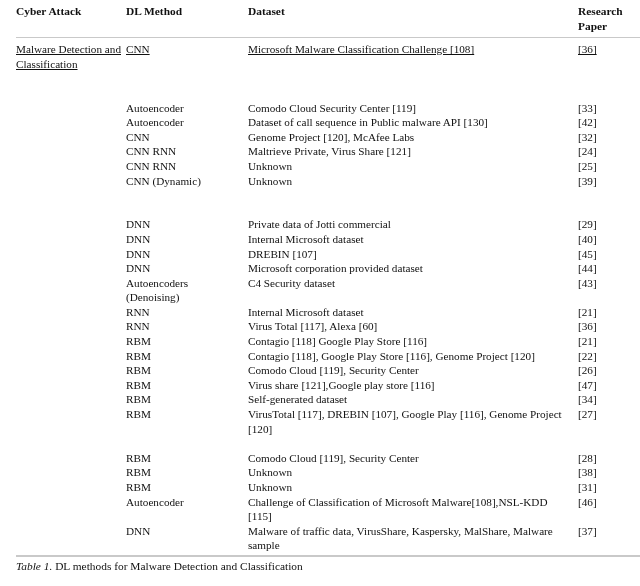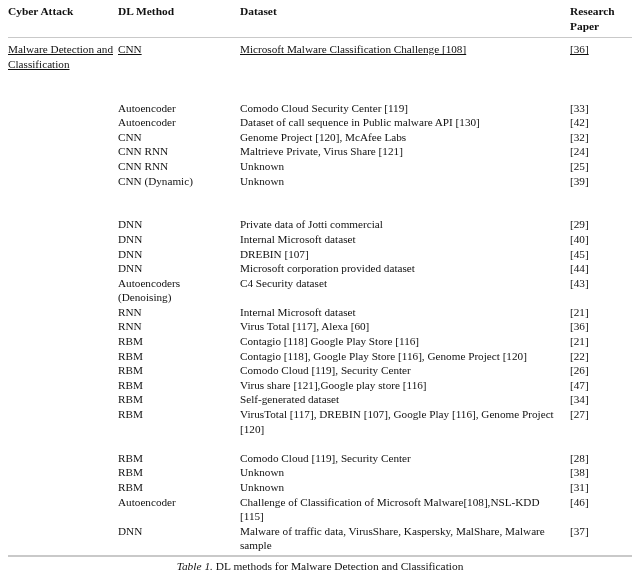--- a/index.html
+++ b/index.html
@@ -12,21 +12,21 @@
     height: 586px;
     font-family: "Liberation Serif", "DejaVu Serif", serif;
     color: #111111;
     overflow: hidden;
   }
   .page {
     position: relative;
     width: 640px;
     height: 586px;
     box-sizing: border-box;
-    padding: 0 8px;
+    padding: 0 16px;
   }
   table.doc-table {
     width: 624px;
     border-collapse: collapse;
     table-layout: fixed;
     font-size: 11.2px;
     line-height: 14.6px;
   }
   table.doc-table col.c-attack  { width: 110px; }
   table.doc-table col.c-method  { width: 122px; }
@@ -64,21 +64,21 @@
   td.cell-paper { }
 
   .table-rule-bottom {
     width: 624px;
     height: 1.6px;
     background: #c9c9c9;
     margin: 2px 0 0 0;
   }
   .caption {
     width: 624px;
-    text-align: center;
+    text-align: left;
     font-size: 11.4px;
     line-height: 15px;
     padding-top: 2px;
     color: #111111;
   }
   .caption .cap-label {
     font-style: italic;
   }
 </style>
 </head>

